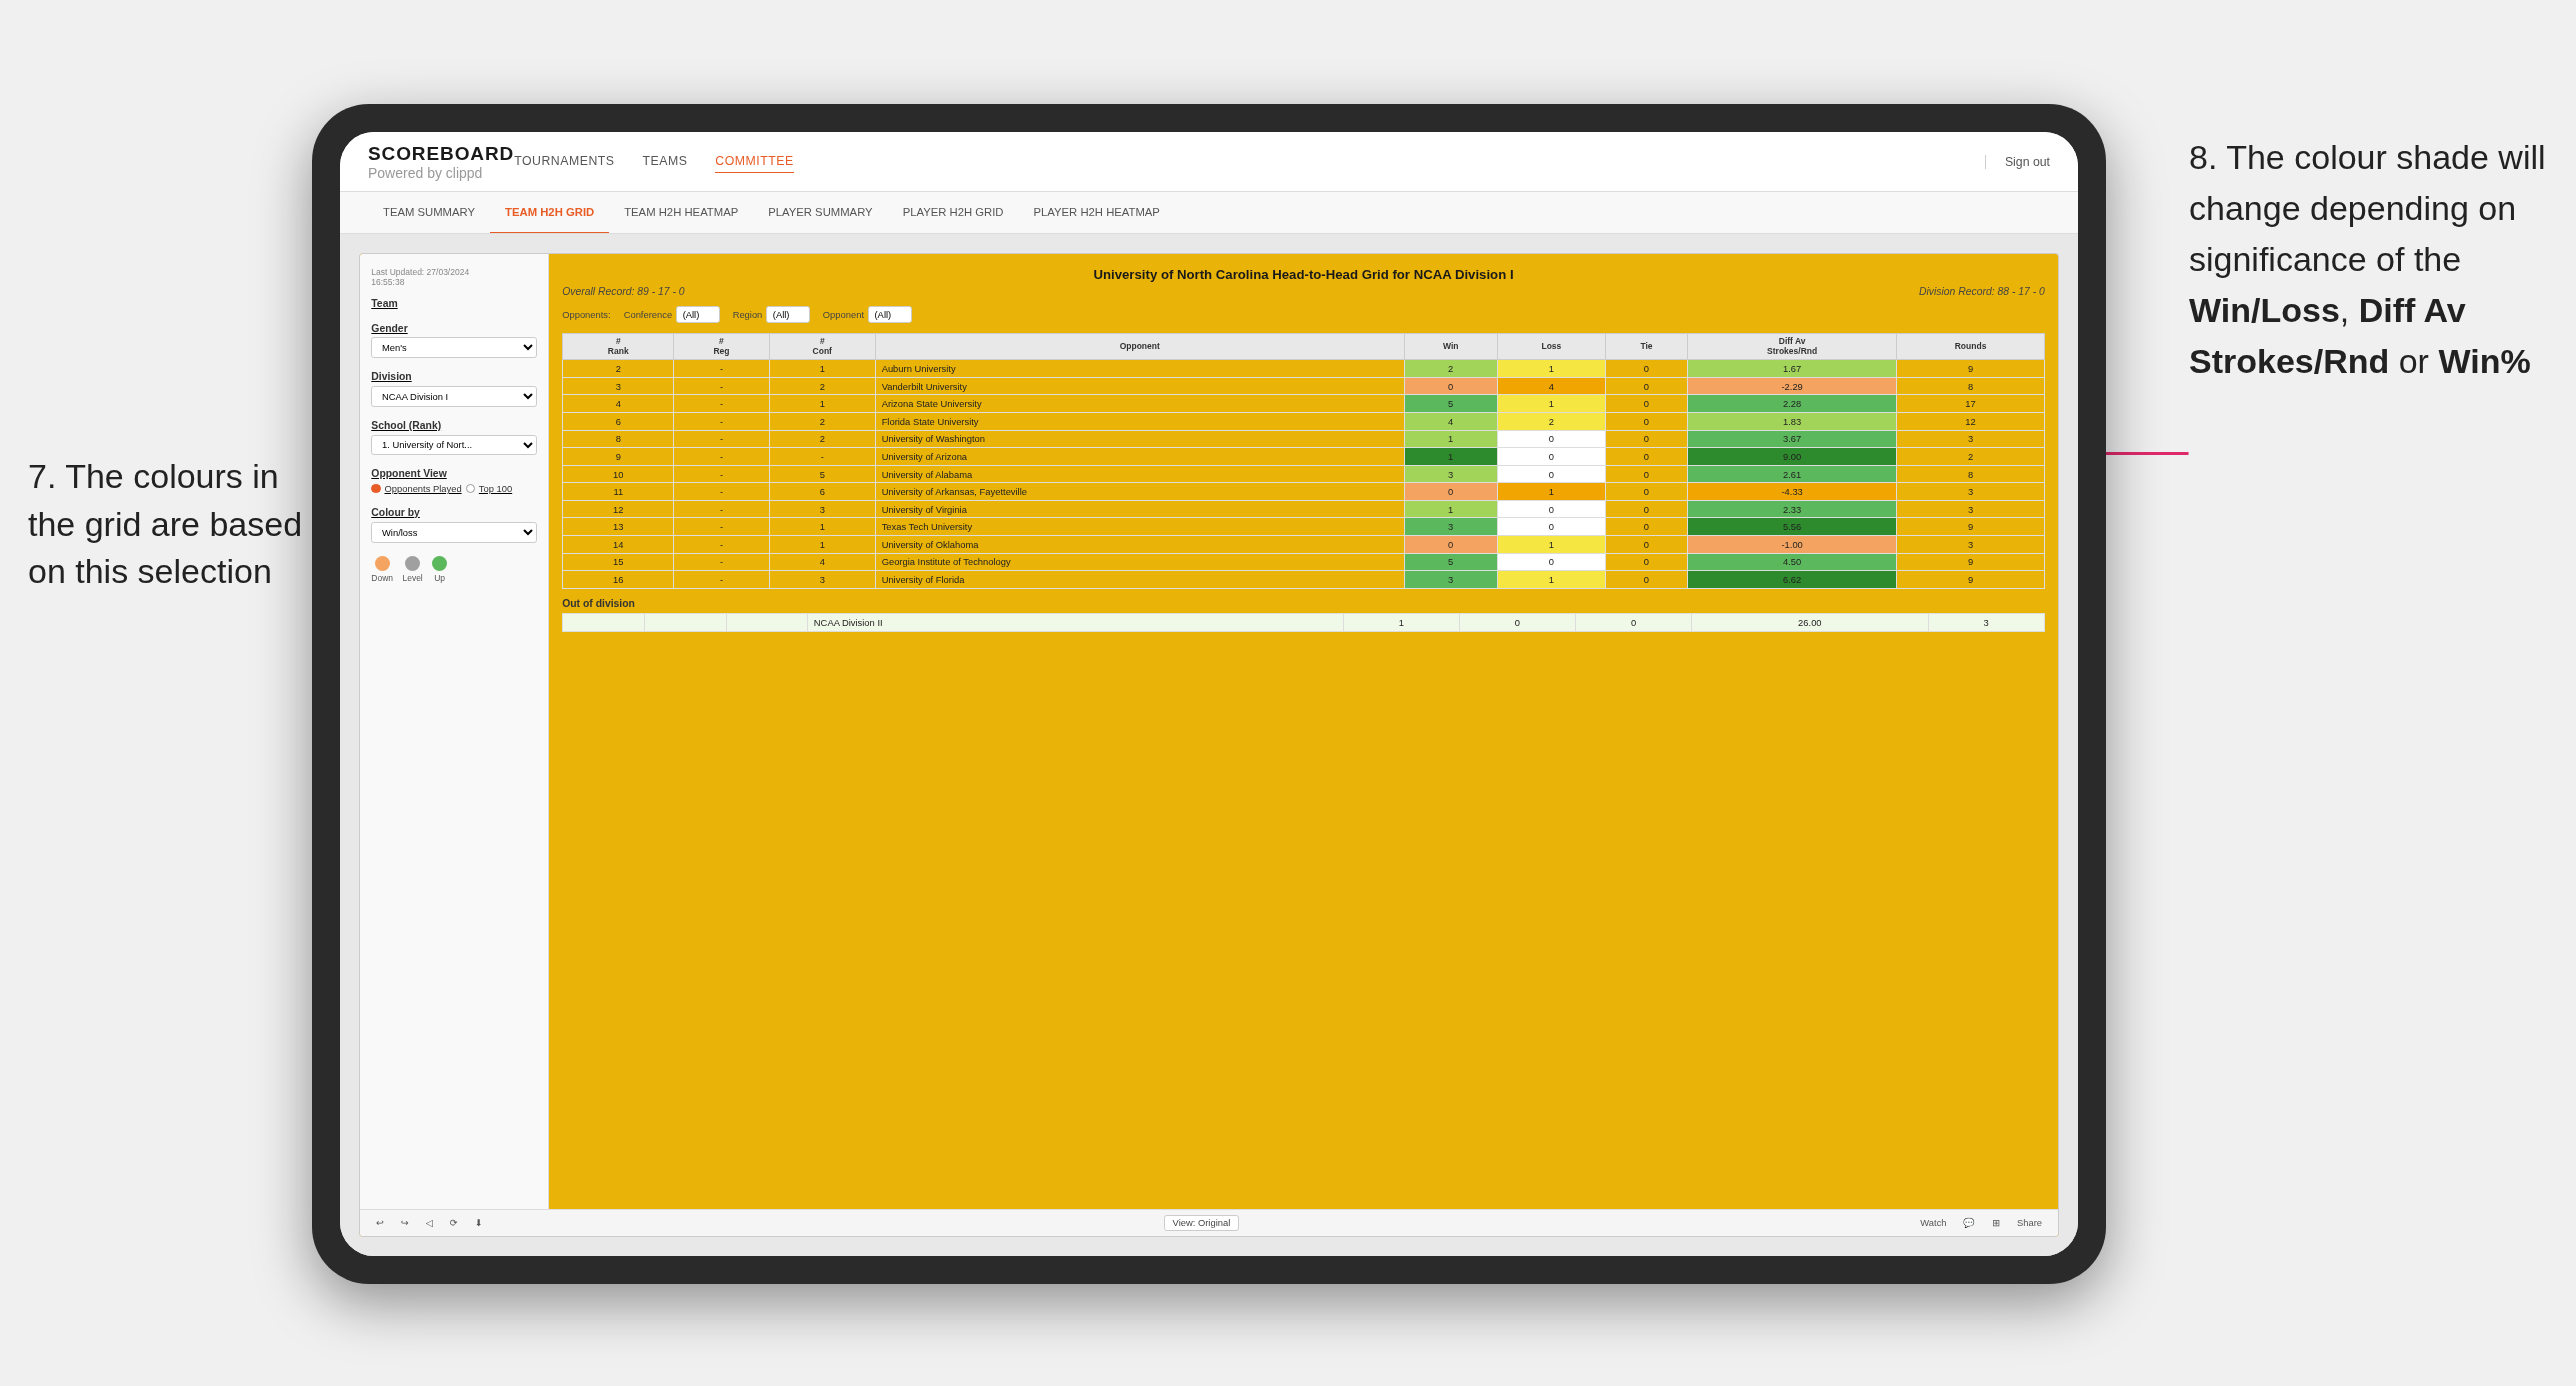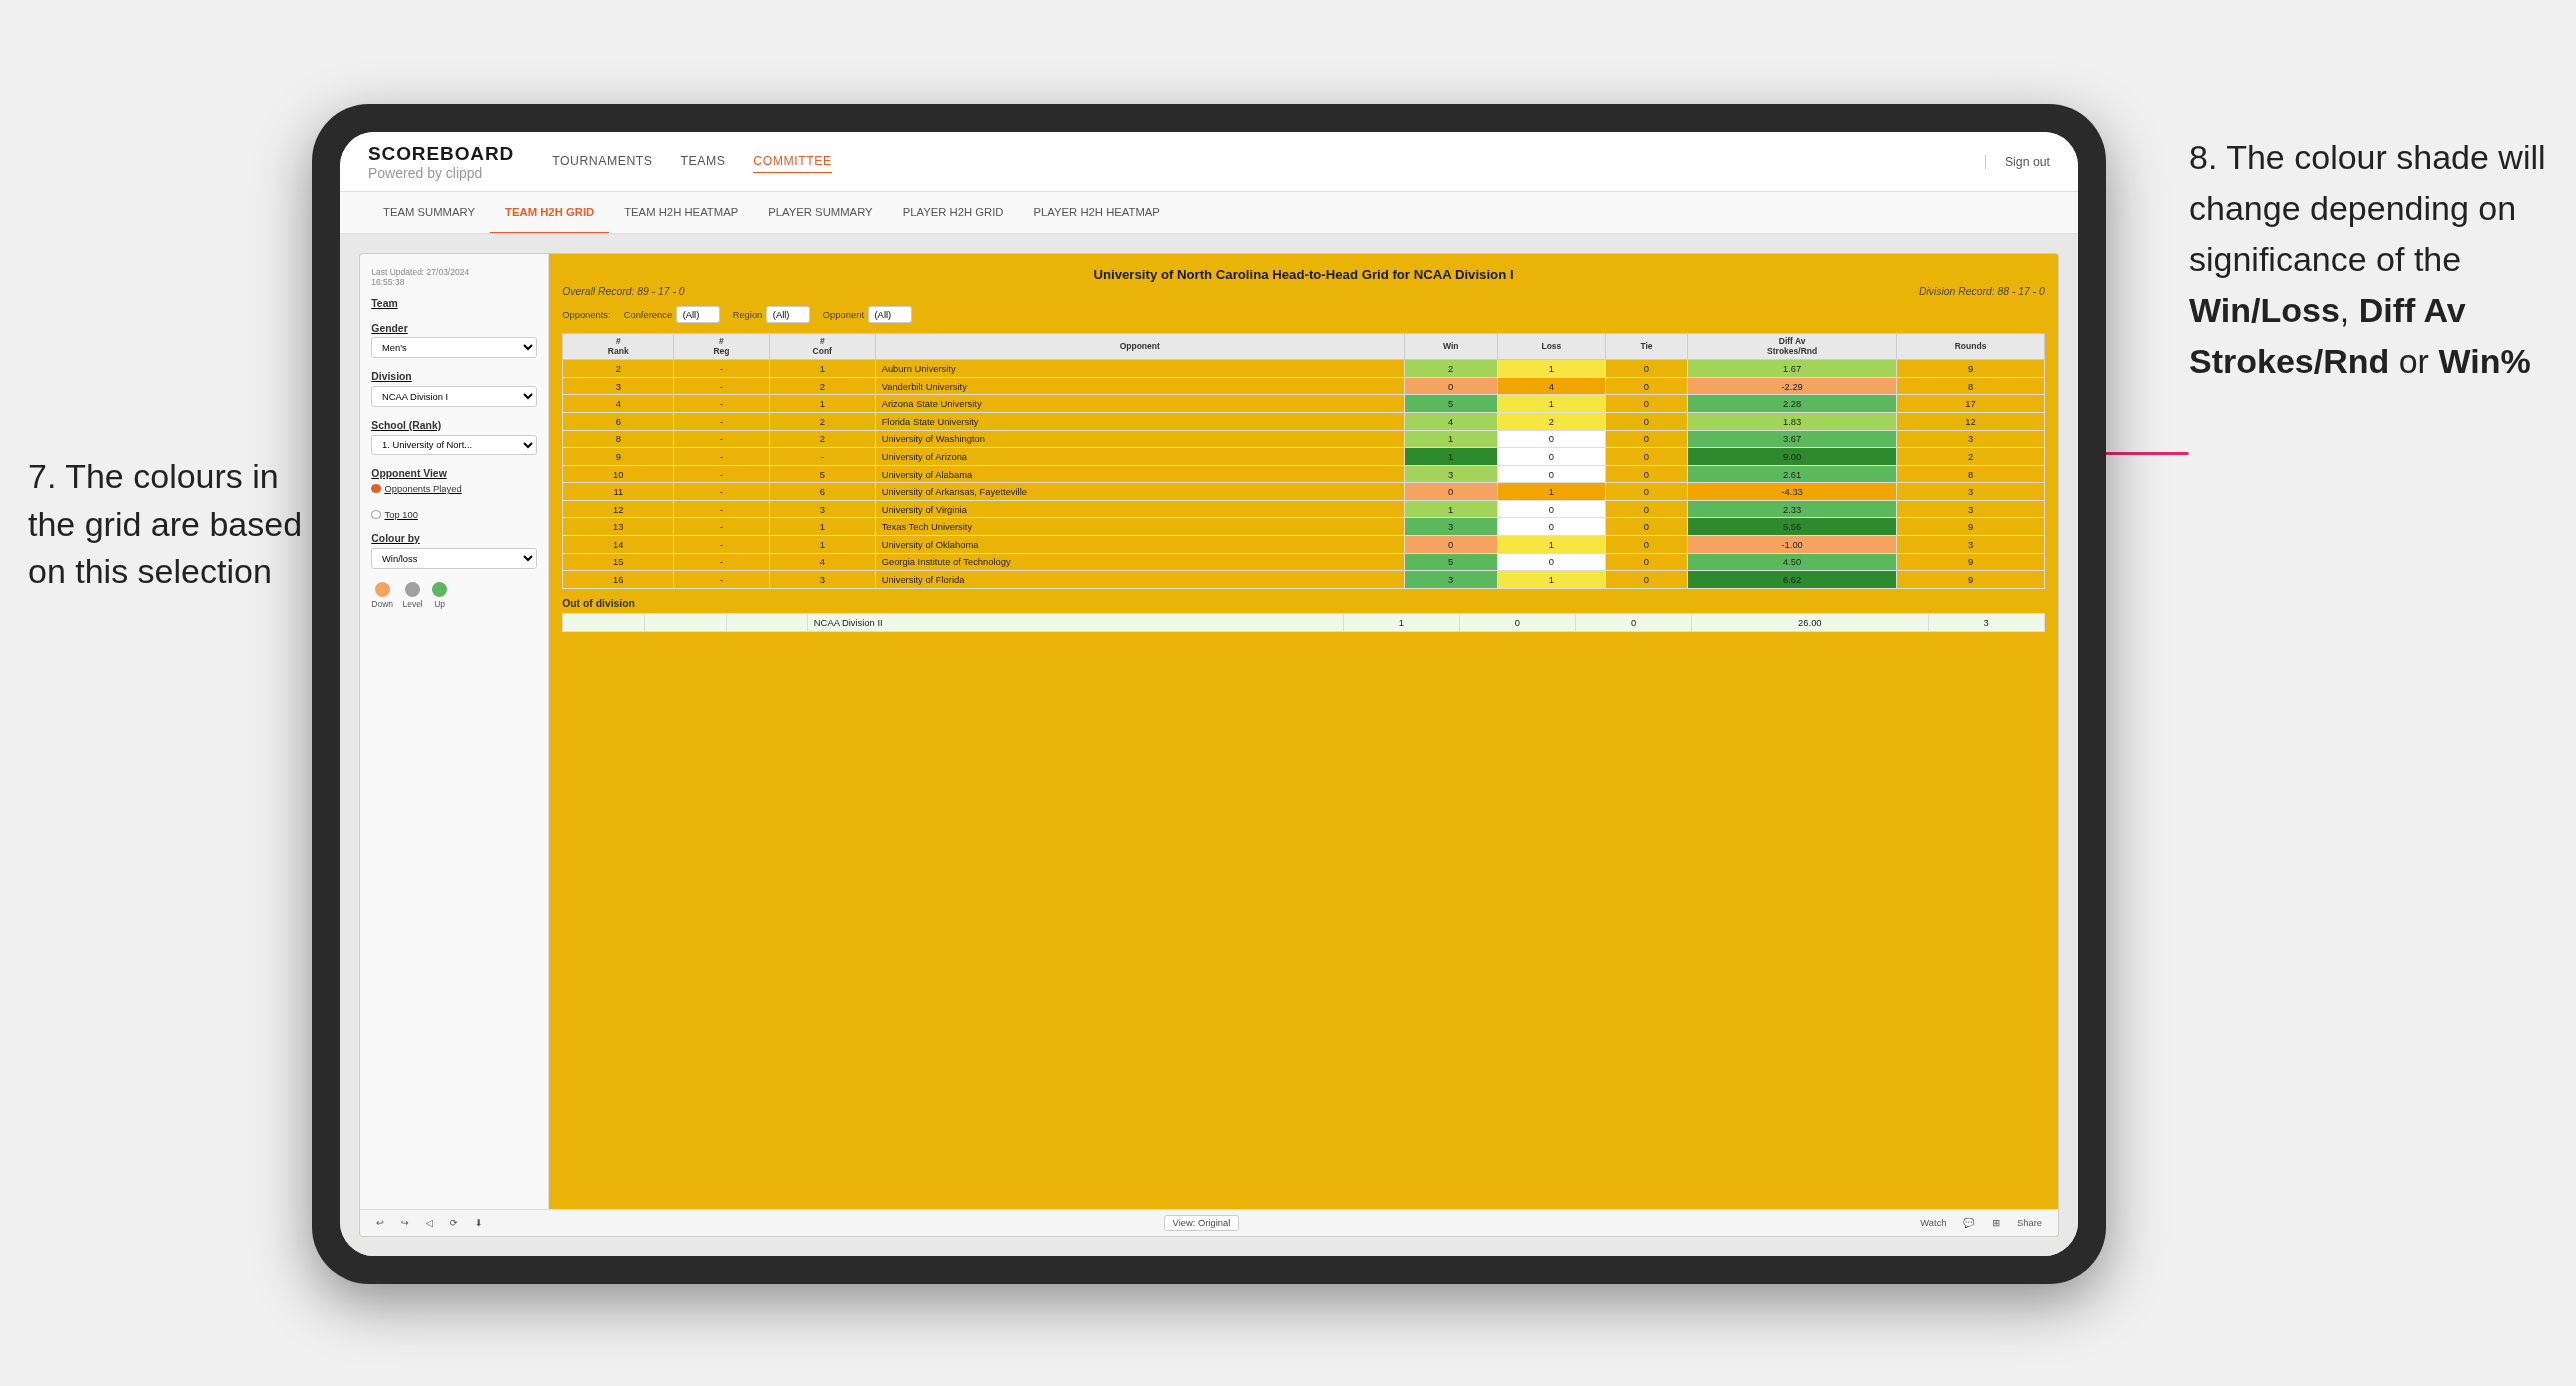--- a/index.html
+++ b/index.html
@@ -65,21 +65,20 @@
       border-bottom: 0.9px solid #ddd;
       padding: 0 28px;
       display: flex;
       align-items: center;
       height: 60px;
       flex-shrink: 0;
     }
     .logo-area {
       display: flex;
       flex-direction: column;
-      margin-right: 38px;
     }
     .logo-text {
       font-size: 19px;
       font-weight: 900;
       color: #1a1a1a;
       letter-spacing: 0.9px;
     }
     .logo-sub {
       font-size: 14px;
       color: #999;
@@ -193,22 +192,22 @@
       font-size: 9.4px;
       background: #fff;
     }
     .last-updated {
       font-size: 8.5px;
       color: #888;
       margin-bottom: 11.3px;
     }
     .radio-group {
       display: flex;
-      flex-direction: column;
-      gap: 15px;
+      flex-direction: row;
+      gap: 4px;
     }
     .radio-item {
       display: flex;
       align-items: center;
       gap: 3.8px;
       font-size: 9.4px;
       color: #333;
     }
     .radio-dot {
       width: 9.4px;

